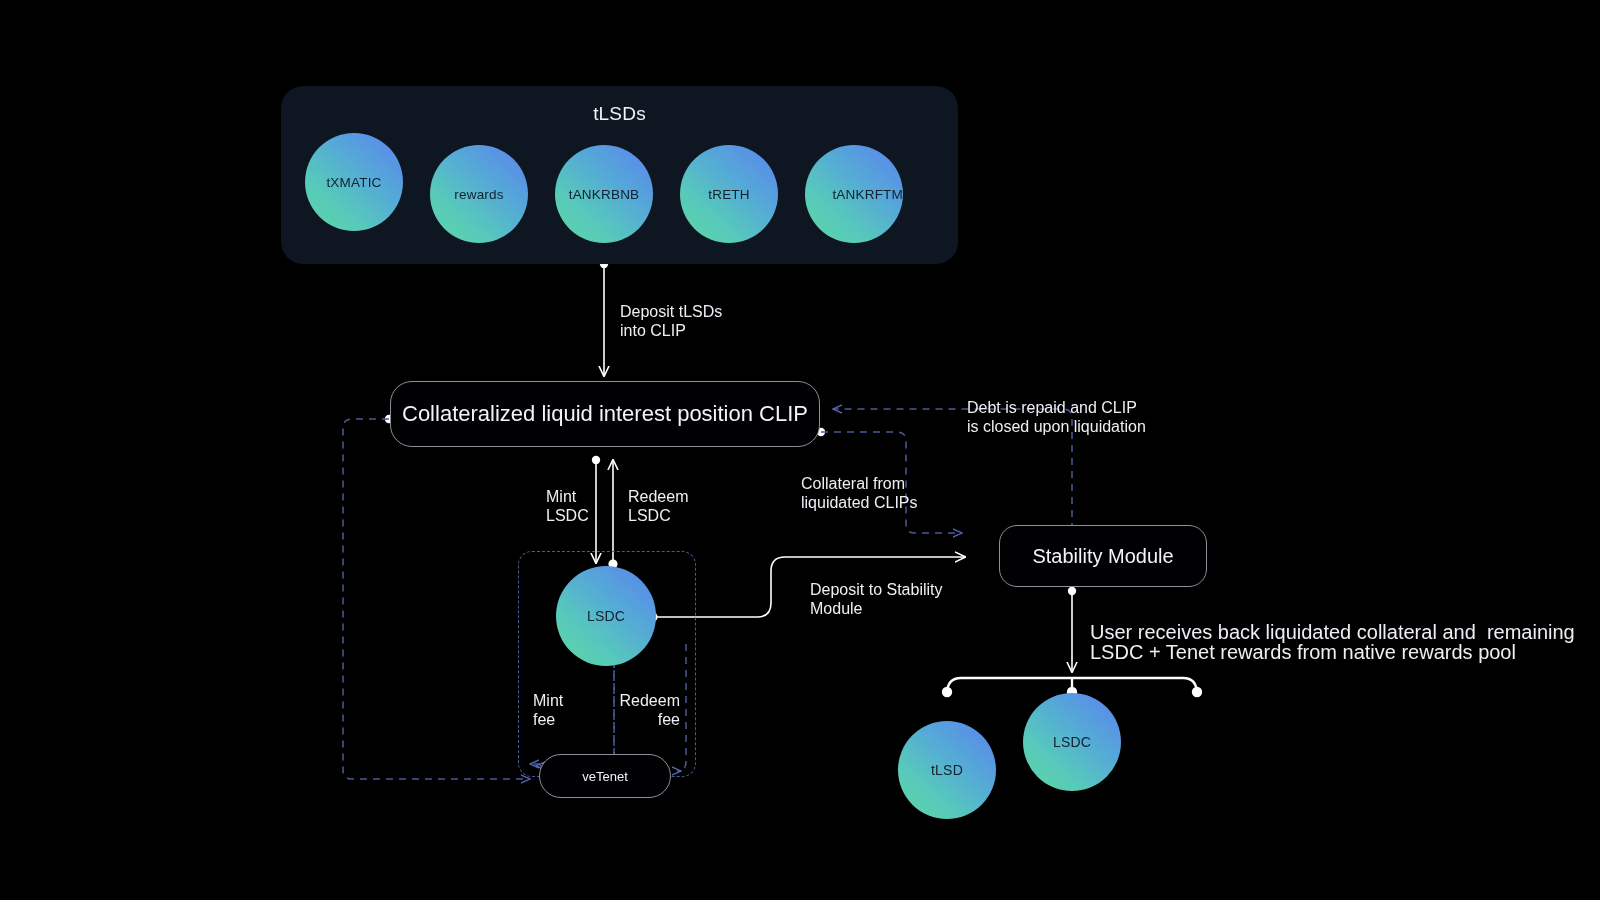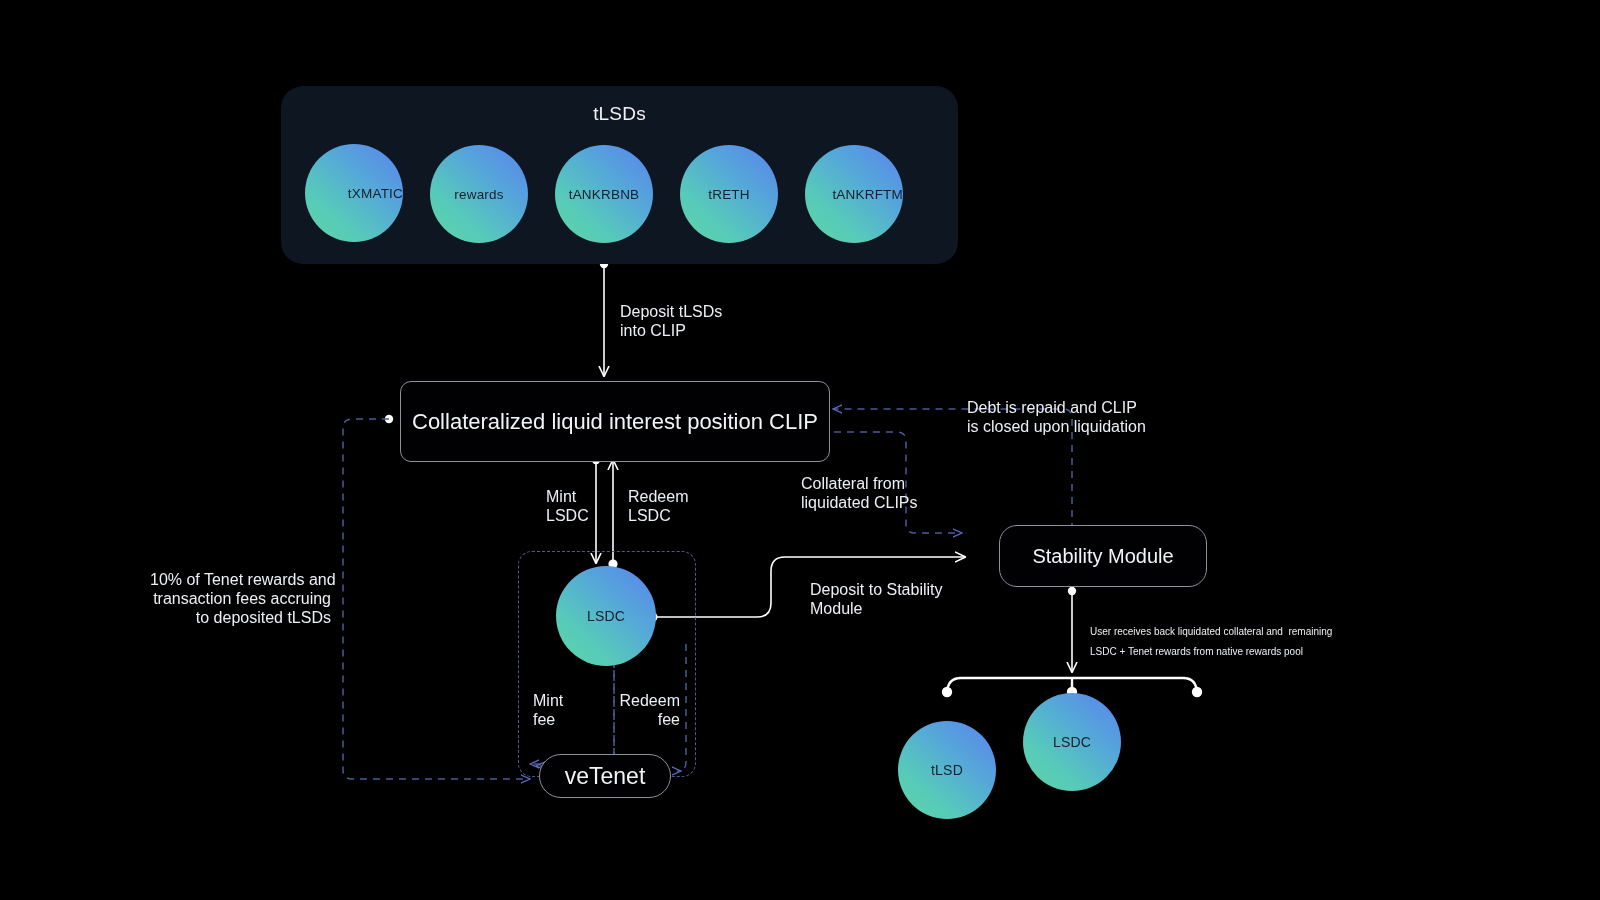--- a/index.html
+++ b/index.html
@@ -27,34 +27,34 @@
     color:#14202e;font-size:13.5px;letter-spacing:.2px;
   }
   .orb.big{font-size:14px;}
 
   
   .rbox{
     position:absolute;border:1px solid #8b9099;border-radius:22px;
     background:#010103;display:flex;align-items:center;justify-content:center;
     color:#f2f4f7;box-sizing:border-box;
   }
-  #clip-box{left:400px;top:381px;width:430px;height:81px;font-size:22px;border-radius:11px;}
+  #clip-box{left:390px;top:381px;width:430px;height:66px;font-size:22px;border-radius:22px;}
   #stability-box{left:971px;top:525px;width:208px;height:62px;font-size:20px;border-radius:18px;margin-left:28px;}
-  #vetenet-box{left:539px;top:754px;width:132px;height:44px;font-size:23px;border-radius:22px;}
+  #vetenet-box{left:539px;top:754px;width:132px;height:44px;font-size:13px;border-radius:22px;}
 
   
   .dashed-group{
     position:absolute;left:518px;top:551px;width:178px;height:226px;
     border:1.4px dashed #4a5a96;border-radius:14px;box-sizing:border-box;
   }
 
   
   .lbl{position:absolute;font-size:16px;line-height:19px;color:#eceff3;white-space:pre;}
   .lbl.r{text-align:right;}
-  .lbl.big{font-size:10px;line-height:20px;}
+  .lbl.big{font-size:20px;line-height:20px;}
 </style>
 </head>
 <body>
 
 <div id="stage">
 
   <svg id="wires" viewBox="0 0 1600 900" xmlns="http://www.w3.org/2000/svg">
     <defs>
       <marker id="arrW" viewBox="0 0 10 10" refX="9" refY="5" markerWidth="7" markerHeight="7" orient="auto-start-reverse">
         <path d="M0,0.5 L9.5,5 L0,9.5" fill="none" stroke="#ffffff" stroke-width="1.4"></path>
@@ -108,21 +108,21 @@
 
   <svg style="position:absolute;left:0;top:0;width:1600px;height:900px;pointer-events:none;" viewBox="0 0 1600 900" xmlns="http://www.w3.org/2000/svg">
     <g stroke="#4a5a96" stroke-width="1.5" fill="none" stroke-dasharray="7 6">
       <path d="M614,648 L614,757 Q614,766 605,766 L536,766" marker-end="url(#arrB)"></path>
     </g>
   </svg>
 
   <div class="tlsd-panel">
     <div class="tlsd-title">tLSDs</div>
   </div>
-  <div class="orb" style="left:305px;top:144px;width:98px;height:98px;justify-content:flex-end;">
+  <div class="orb" style="left:305px;top:133px;width:98px;height:98px;">
     <span>tXMATIC</span>
   </div>
   <div class="orb" style="left:430px;top:145px;width:98px;height:98px;">
     <span>rewards</span>
   </div>
   <div class="orb" style="left:555px;top:145px;width:98px;height:98px;">
     <span>tANKRBNB</span>
   </div>
   <div class="orb" style="left:680px;top:145px;width:98px;height:98px;">
     <span>tRETH</span>
@@ -163,23 +163,20 @@
 
   <div class="lbl" style="left:628px;top:487px;">Redeem
 LSDC</div>
 
   <div class="lbl" style="left:533px;top:691px;">Mint
 fee</div>
 
   <div class="lbl r" style="left:590px;top:691px;width:90px;">Redeem
 fee</div>
 
-  <div class="lbl r" style="left:150px;top:570px;width:181px;">10% of Tenet rewards and
-transaction fees accruing
-to deposited tLSDs</div>
 
   <div class="lbl" style="left:955px;top:398px;margin-left:12px;">Debt is repaid and CLIP
 is closed upon liquidation</div>
 
   <div class="lbl" style="left:801px;top:474px;">Collateral from
 liquidated CLIPs</div>
 
   <div class="lbl" style="left:810px;top:580px;">Deposit to Stability
 Module</div>
 

